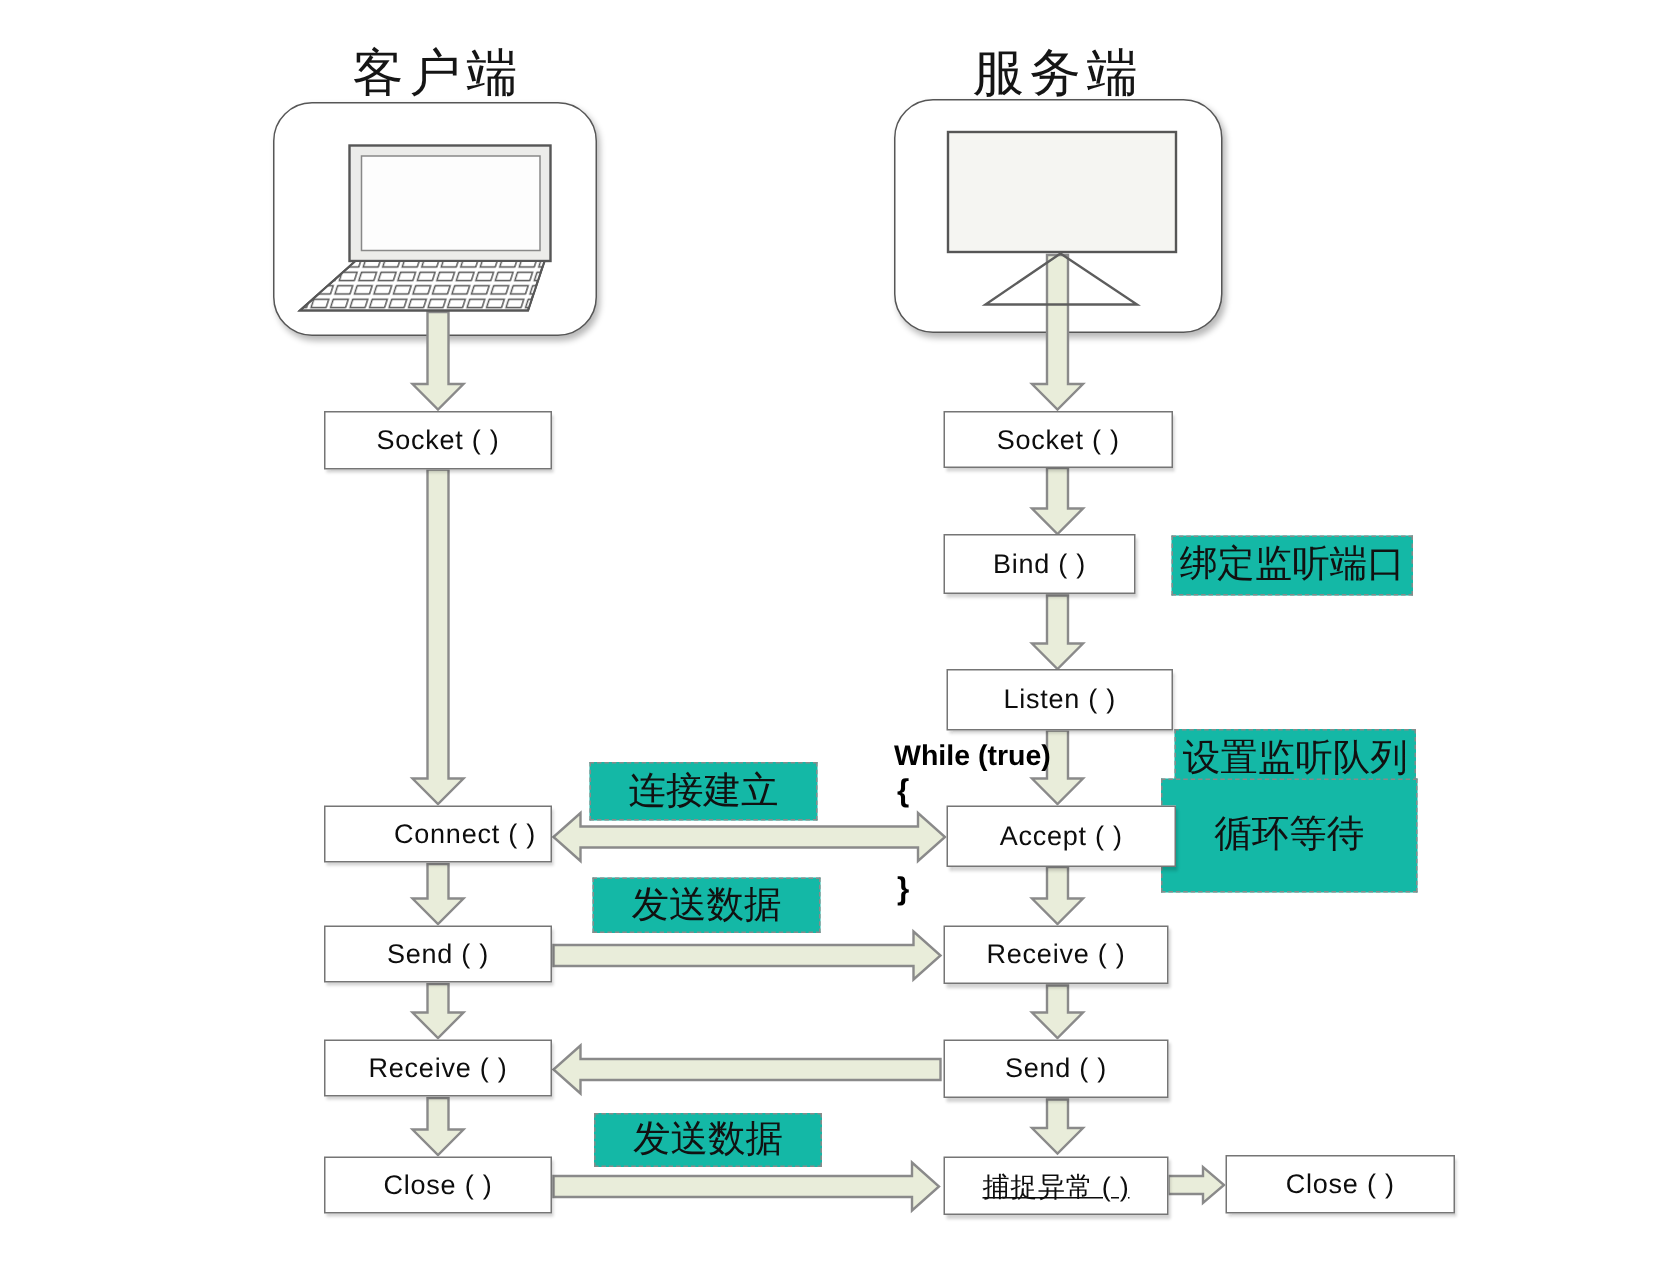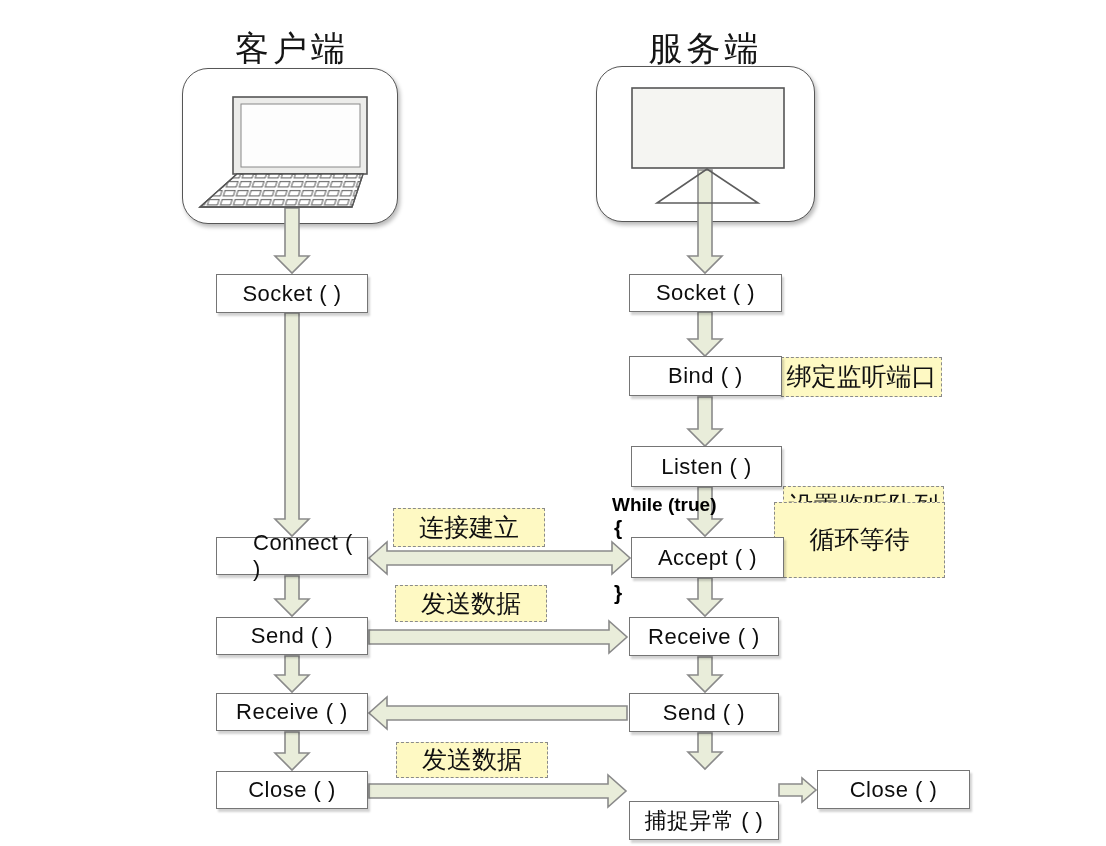--- a/index.html
+++ b/index.html
@@ -28,43 +28,42 @@
     border-radius:26px;
     box-shadow:2px 3px 4px rgba(0,0,0,0.28);
     z-index:1;
   }
   .node{
     position:absolute;
     background:#ffffff;
     border:1.4px solid #757575;
     box-shadow:1.5px 2.5px 2px rgba(0,0,0,0.18);
     display:flex;align-items:center;justify-content:center;
-    font-size:22px;
+    font-size:18px;
     letter-spacing:0.5px;
     color:#0d0d0d;
     z-index:3;
   }
   .note{
     position:absolute;
-    background:#fef9c3;
+    background:#14b8a6;
     border:1px dashed #8a8a8a;
     display:flex;flex-direction:column;align-items:center;justify-content:center;
     font-family:"Liberation Serif","DejaVu Serif",serif;
     font-size:25px;
     color:#111;
     line-height:1.35;
     z-index:2;
   }
   .loop-text{
     position:absolute;
     font-weight:bold;
     font-size:19px;
     color:#000;
     z-index:4;
-    margin-left:16px;
   }
   svg.layer{
     position:absolute;left:0;top:0;
     z-index:2;
   }
   .arrow{
     fill:#e9edda;
     stroke:#8a8a8a;
     stroke-width:1.6;
     stroke-linejoin:miter;
@@ -122,31 +121,31 @@
     </g>
   </svg>
 
   <div class="node" style="left:216px;top:274px;width:152px;height:39px;">Socket ( )</div>
   <div class="node" style="left:216px;top:537px;width:152px;height:38px;padding-left:36px;">Connect ( )</div>
   <div class="node" style="left:216px;top:617px;width:152px;height:38px;">Send ( )</div>
   <div class="node" style="left:216px;top:693px;width:152px;height:38px;">Receive ( )</div>
   <div class="node" style="left:216px;top:771px;width:152px;height:38px;">Close ( )</div>
 
   <div class="node" style="left:629px;top:274px;width:153px;height:38px;">Socket ( )</div>
-  <div class="node" style="left:629px;top:356px;width:153px;height:40px;">Bind ( )</div>
+  <div class="node" style="left:629px;top:356px;width:128px;height:40px;">Bind ( )</div>
   <div class="node" style="left:631px;top:537px;width:153px;height:41px;">Accept ( )</div>
   <div class="node" style="left:631px;top:446px;width:151px;height:41px;">Listen ( )</div>
   <div class="node" style="left:629px;top:617px;width:150px;height:39px;">Receive ( )</div>
   <div class="node" style="left:629px;top:693px;width:150px;height:39px;">Send ( )</div>
-  <div class="node" style="left:629px;top:801px;width:150px;height:39px;">捕捉异常 ( )</div>
+  <div class="node" style="left:629px;top:771px;width:150px;height:39px;text-decoration:underline;">捕捉异常 ( )</div>
   <div class="node" style="left:817px;top:770px;width:153px;height:39px;">Close ( )</div>
 
   <div class="note" style="left:781px;top:357px;width:161px;height:40px;">绑定监听端口</div>
   <div class="note" style="left:783px;top:446px;width:161px;height:40px;margin-top:40px;">设置监听队列</div>
-  <div class="note" style="left:774px;top:502px;width:171px;height:76px;gap:32px;">
+  <div class="note" style="left:774px;top:519px;width:171px;height:76px;gap:32px;">
     <span>循环等待</span>
   </div>
 
   <div class="loop-text" style="left:596px;top:494px;">While (true)</div>
   <div class="loop-text" style="left:598px;top:516px;font-size:21px;">{</div>
   <div class="loop-text" style="left:598px;top:581px;font-size:21px;">}</div>
 
   <div class="note" style="left:393px;top:508px;width:152px;height:39px;text-align:center;">连接建立</div>
   <div class="note" style="left:395px;top:585px;width:152px;height:37px;">发送数据</div>
   <div class="note" style="left:396px;top:742px;width:152px;height:36px;">发送数据</div>

